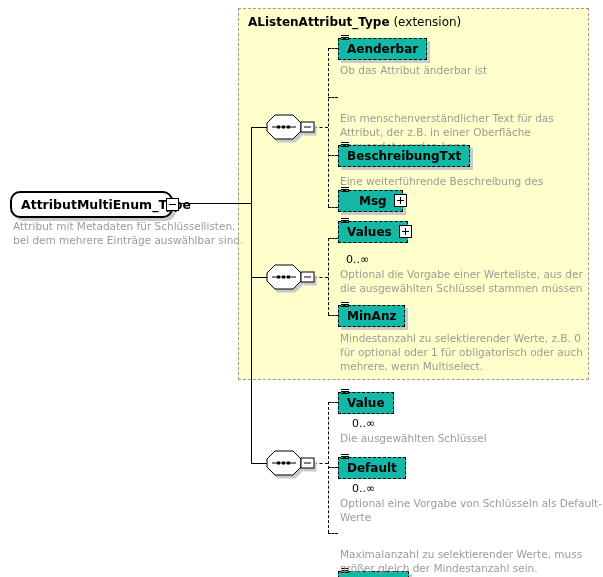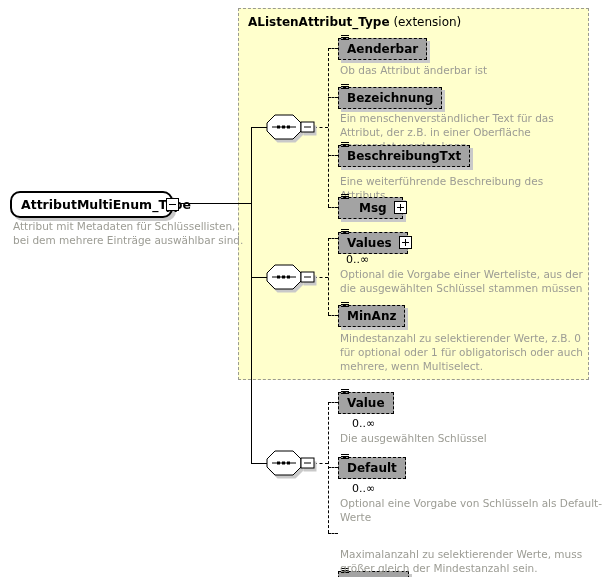--- a/index.html
+++ b/index.html
@@ -19,21 +19,21 @@
   .vdash{position:absolute;width:0;border-left:1px dashed #000;}
 
   
   .root{position:absolute;left:10px;top:191px;width:150px;height:23px;background:#fff;
     border:2px solid #000;border-radius:10px;box-shadow:3px 3px 0 #c9c9c9;
     display:flex;align-items:center;padding-left:9px;box-sizing:content-box;
     font-size:12.5px;font-weight:bold;white-space:nowrap;}
 
   
   .el{position:absolute;left:338px;height:15px;display:inline-flex;align-items:center;
-    background:#a3a3a3;border:1px dashed #000;padding:2px 8px 3px;box-shadow:3px 3px 0 #c9c9c9;
+    background:#14b8a6;border:1px dashed #000;padding:2px 8px 3px;box-shadow:3px 3px 0 #c9c9c9;
     font-size:12px;font-weight:bold;white-space:nowrap;}
   .el.multi{box-shadow:none;}
   .el.multi::before{content:"";position:absolute;left:3px;top:3px;width:100%;height:100%;
     border:1px dashed #000;background:#fff;box-shadow:3px 3px 0 #c9c9c9;z-index:-1;}
   .doc-icon{position:absolute;top:-4px;left:2px;width:8px;height:1px;background:#000;
     box-shadow:0 2px 0 #000,0 4px 0 #000;}
 
   
   .toggle{position:relative;width:11px;height:11px;background:#fff;border:1px solid #000;
     flex:0 0 auto;}
@@ -123,42 +123,38 @@
     <rect x="36" y="9" width="13" height="10" fill="#fff" stroke="#000"></rect>
     <line x1="39" y1="14" x2="46" y2="14" stroke="#000"></line>
   </svg>
 
   <div class="el" style="top:38px;">
     <span class="doc-icon"></span>
     <span>Aenderbar</span>
   </div>
   <div class="ann" style="left:340px;top:64px;width:240px;">Ob das Attribut änderbar ist</div>
 
-  <div class="el" style="top:87px;">
-    <span class="doc-icon"></span>
-    <span>Bezeichnung</span>
-  </div>
   <div class="ann" style="left:340px;top:112px;width:244px;">Ein menschenverständlicher Text für das Attribut, der z.B. in einer Oberfläche verwendet werden kann.</div>
 
   <div class="el" style="top:145px;">
     <span class="doc-icon"></span>
     <span>BeschreibungTxt</span>
   </div>
   <div class="ann" style="left:340px;top:175px;width:250px;">Eine weiterführende Beschreibung des Attributs.</div>
 
-  <div class="el" style="top:197px;padding-left:20px;">
+  <div class="el" style="top:190px;padding-left:20px;">
     <span class="doc-icon"></span>
     <span>Msg</span>
     <span class="toggle">
         <span class="h"></span>
         <span class="v"></span>
       </span>
   </div>
 
-  <div class="el multi" style="top:232px;justify-content:space-between;">
+  <div class="el multi" style="top:221px;justify-content:space-between;">
     <span class="doc-icon"></span>
     <span>Values</span>
     <span class="toggle">
         <span class="h"></span>
         <span class="v"></span>
       </span>
   </div>
   <div class="card" style="left:346px;top:253px;">0..∞</div>
   <div class="ann" style="left:340px;top:268px;width:244px;">Optional die Vorgabe einer Werteliste, aus der die ausgewählten Schlüssel stammen müssen</div>
 

